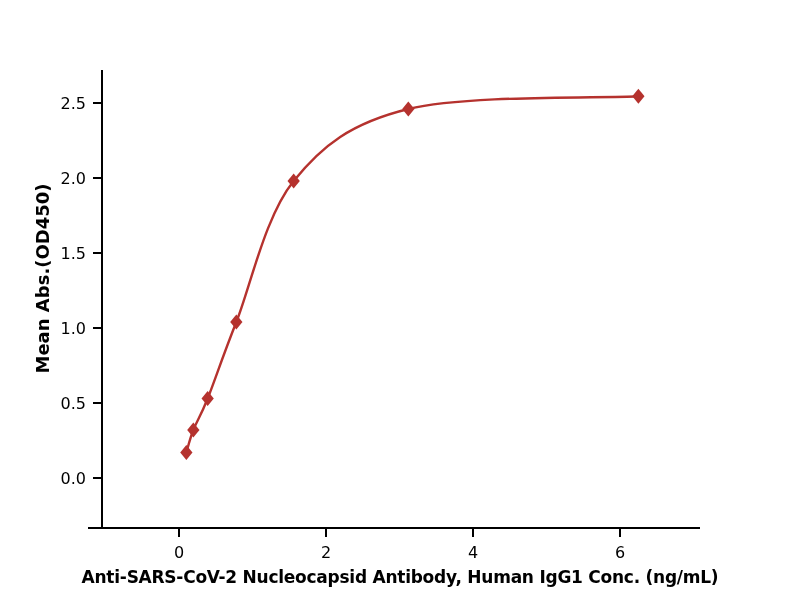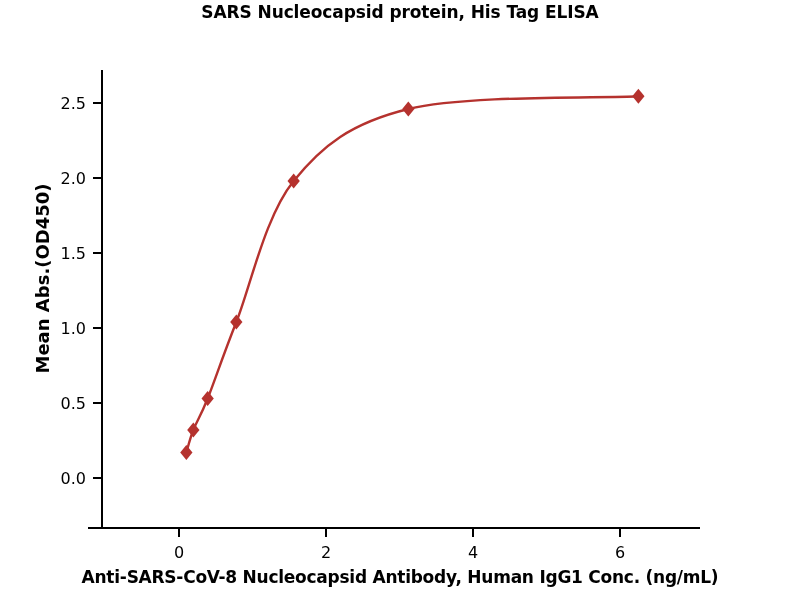--- a/index.html
+++ b/index.html
@@ -68,23 +68,22 @@
     font-family: "DejaVu Sans", sans-serif;
     font-size: 16px;
     fill: #000000;
   }
 </style>
 </head>
 <body>
 
 <div class="chart-root">
 
-  <div class="title">SARS Nucleocapsid protein, His Tag ELISA</div>
   <div class="ylabel">Mean Abs.(OD450)</div>
-  <div class="xlabel">Anti-SARS-CoV-8 Nucleocapsid Antibody, Human IgG1 Conc. (ng/mL)</div>
+  <div class="xlabel">Anti-SARS-CoV-2 Nucleocapsid Antibody, Human IgG1 Conc. (ng/mL)</div>
 
   <svg class="plot" width="800" height="600">
 
     <line x1="102" y1="70" x2="102" y2="528" stroke="#000000" stroke-width="2"></line>
     <line x1="88" y1="528" x2="700" y2="528" stroke="#000000" stroke-width="2"></line>
 
     <g>
       <line x1="93" y1="478" x2="102" y2="478" stroke="#000000" stroke-width="2"></line>
       <line x1="93" y1="403" x2="102" y2="403" stroke="#000000" stroke-width="2"></line>
       <line x1="93" y1="328" x2="102" y2="328" stroke="#000000" stroke-width="2"></line>

